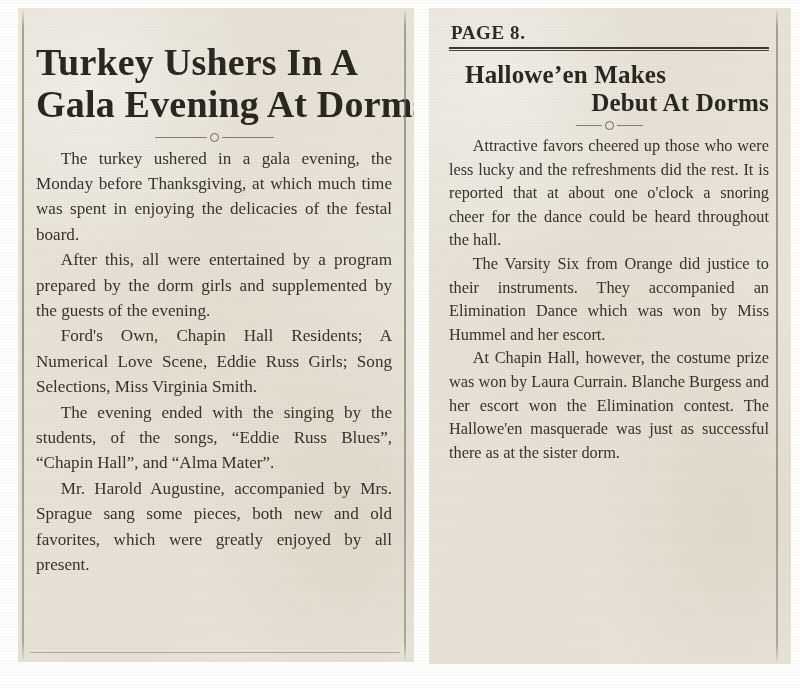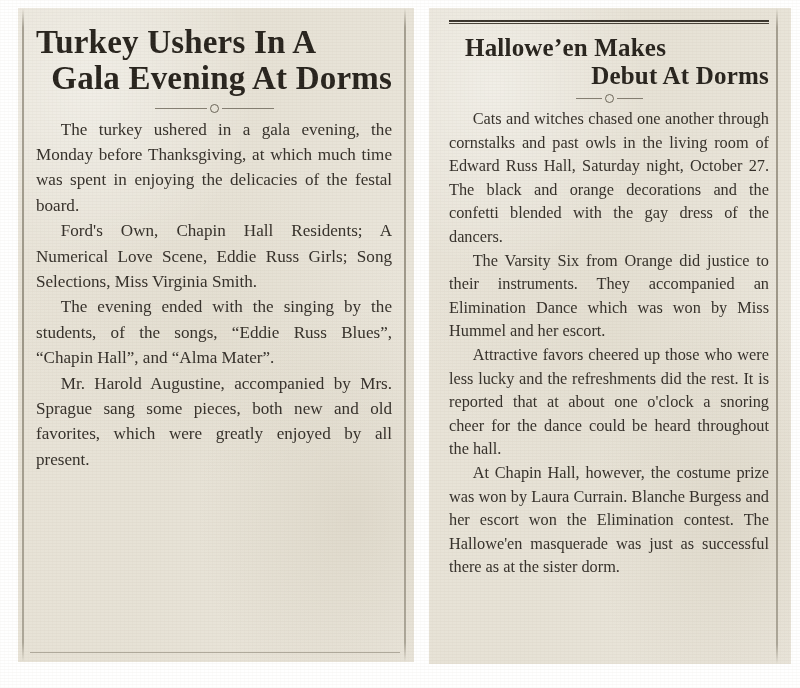--- a/index.html
+++ b/index.html
@@ -118,23 +118,23 @@
   }
 
   
   .headline {
     color: #28241e;
     font-family: "Liberation Serif", "DejaVu Serif", serif;
     font-weight: bold;
     line-height: 1.10;
   }
   #clip-left .headline {
-    font-size: 33px;
+    font-size: 38px;
     letter-spacing: 0.2px;
-    margin: 2px 0 0 0;
+    margin: 20px 0 0 0;
   }
   #clip-right .headline {
     font-size: 25px;
     letter-spacing: 0.2px;
     margin: 2px 0 0 16px;
   }
   .hl-line { display: block; white-space: nowrap; }
   .hl-line.left   { text-align: left; }
   .hl-line.right  { text-align: right; font-family: Liberation Serif, serif; }
 
@@ -213,53 +213,54 @@
       </h1>
 
       <div class="ornament" id="orn-left">
         <span class="bar"></span>
         <span class="ring"></span>
         <span class="bar"></span>
       </div>
 
       <div class="body-text">
         <p>The turkey ushered in a gala evening, the Monday before Thanksgiving, at which much time was spent in enjoying the delicacies of the festal board.</p>
+        <p>After this, all were entertained by a program prepared by the dorm girls and supplemented by the guests of the evening.</p>
         <p>Ford's Own, Chapin Hall Residents; A Numerical Love Scene, Eddie Russ Girls; Song Selections, Miss Virginia Smith.</p>
         <p>The evening ended with the singing by the students, of the songs, “Eddie Russ Blues”, “Chapin Hall”, and “Alma Mater”.</p>
         <p>Mr. Harold Augustine, accompanied by Mrs. Sprague sang some pieces, both new and old favorites, which were greatly enjoyed by all present.</p>
       </div>
 
     </div>
   </div>
 
   <div class="clipping" id="clip-right">
     <div class="col-rule" id="rule-right-b"></div>
 
     <div class="column">
 
+      <div class="page-slug">PAGE 8.</div>
       <div class="slug-rule">
         <div class="thick"></div>
         <div class="thin"></div>
       </div>
 
       <h1 class="headline">
         <span class="hl-line left">Hallowe’en Makes</span>
         <span class="hl-line right">Debut At Dorms</span>
       </h1>
 
       <div class="ornament" id="orn-right">
         <span class="bar"></span>
         <span class="ring"></span>
         <span class="bar"></span>
       </div>
 
       <div class="body-text">
-        <p>Cats and witches chased one another through cornstalks and past owls in the living room of Edward Russ Hall, Saturday night, October 27. The black and orange decorations and the confetti blended with the gay dress of the dancers.</p>
+        <p>Attractive favors cheered up those who were less lucky and the refreshments did the rest. It is reported that at about one o'clock a snoring cheer for the dance could be heard throughout the hall.</p>
         <p>The Varsity Six from Orange did justice to their instruments. They accompanied an Elimination Dance which was won by Miss Hummel and her escort.</p>
-        <p>Attractive favors cheered up those who were less lucky and the refreshments did the rest. It is reported that at about one o'clock a snoring cheer for the dance could be heard throughout the hall.</p>
         <p>At Chapin Hall, however, the costume prize was won by Laura Currain. Blanche Burgess and her escort won the Elimination contest. The Hallowe'en masquerade was just as successful there as at the sister dorm.</p>
       </div>
 
     </div>
   </div>
 
   <div id="grain"></div>
 </div>
 
 </body></html>

